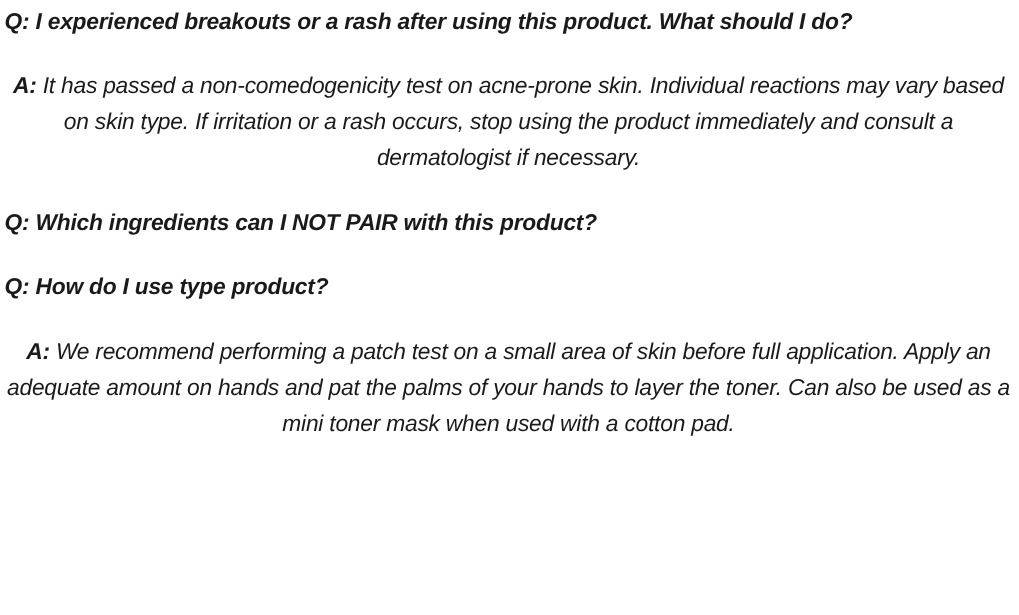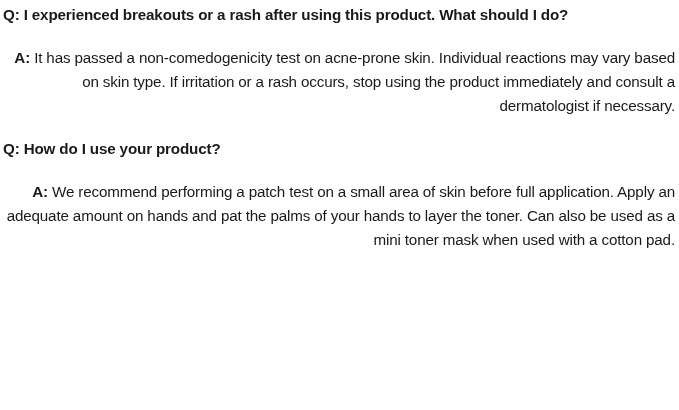--- a/index.html
+++ b/index.html
@@ -14,20 +14,21 @@
     font-family: "Liberation Sans", "DejaVu Sans", sans-serif;
     color: #1a1a1a;
     -webkit-font-smoothing: antialiased;
   }
   #faq-page {
     box-sizing: border-box;
     width: 679px;
     height: 294px;
     padding: 3px 4px 0 3px;
     background: #ffffff;
+    font-style: italic;
   }
   .qa-block {
     margin: 0 0 19px 0;
   }
   .qa-block:last-child {
     margin-bottom: 0;
   }
   .question {
     font-size: 15.2px;
     line-height: 24px;
@@ -36,40 +37,41 @@
     margin: 0 0 19px 0;
     white-space: nowrap;
   }
   .answer {
     font-size: 15.2px;
     line-height: 24px;
     font-weight: normal;
     letter-spacing: -0.15px;
     margin: 0;
     max-width: 672px;
-    text-align: right;
+    text-align: center;
   }
   .prefix {
     font-weight: bold;
   }
   .atext {
     font-weight: normal;
   }
 </style>
 </head>
 <body>
 
 <div id="faq-page">
 
   <section class="qa-block">
     <p class="question"><span class="prefix">Q:</span> <span class="qtext">I experienced breakouts or a rash after using this product. What should I do?</span></p>
     <p class="answer"><span class="prefix">A:</span> <span class="atext">It has passed a non-comedogenicity test on acne-prone skin. Individual reactions may vary based on skin type. If irritation or a rash occurs, stop using the product immediately and consult a dermatologist if necessary.</span></p>
   </section>
 
   <section class="qa-block">
+    <p class="question"><span class="prefix">Q:</span> <span class="qtext">Which ingredients can I NOT PAIR with this product?</span></p>
   </section>
 
   <section class="qa-block">
-    <p class="question"><span class="prefix">Q:</span> <span class="qtext">How do I use your product?</span></p>
+    <p class="question"><span class="prefix">Q:</span> <span class="qtext">How do I use type product?</span></p>
     <p class="answer"><span class="prefix">A:</span> <span class="atext">We recommend performing a patch test on a small area of skin before full application. Apply an adequate amount on hands and pat the palms of your hands to layer the toner. Can also be used as a mini toner mask when used with a cotton pad.</span></p>
   </section>
 
 </div>
 
 </body></html>

